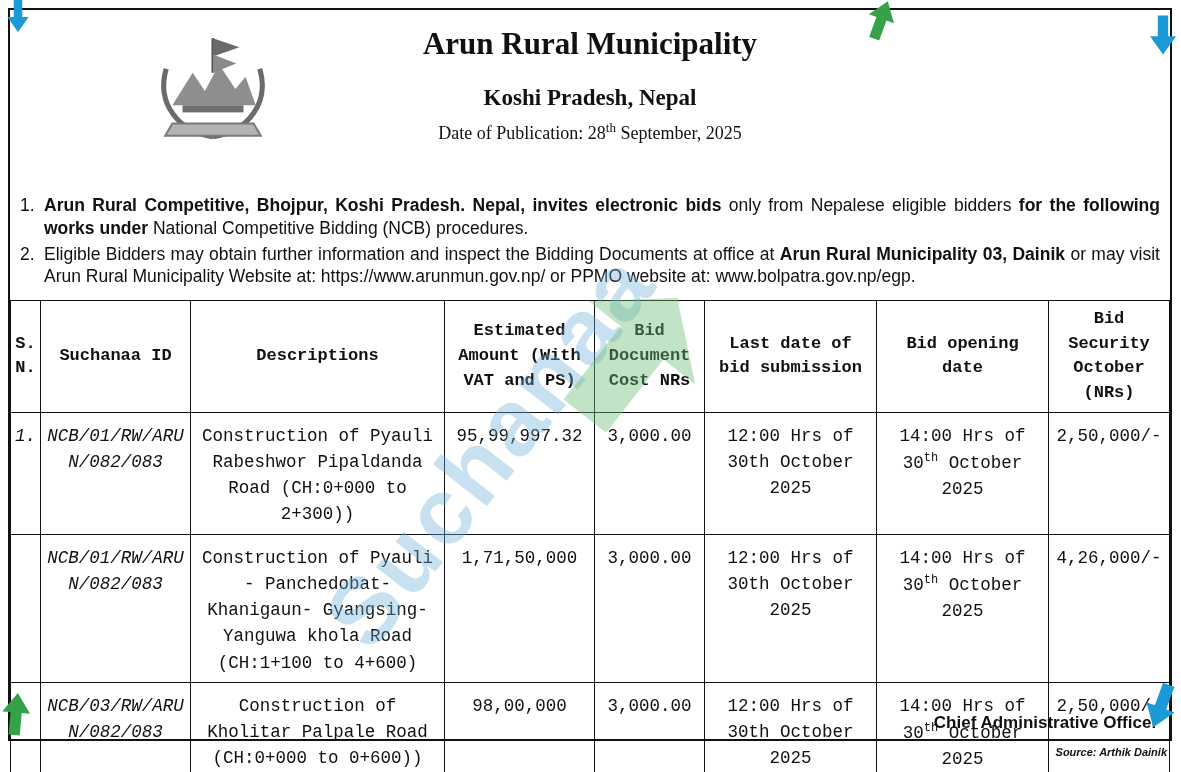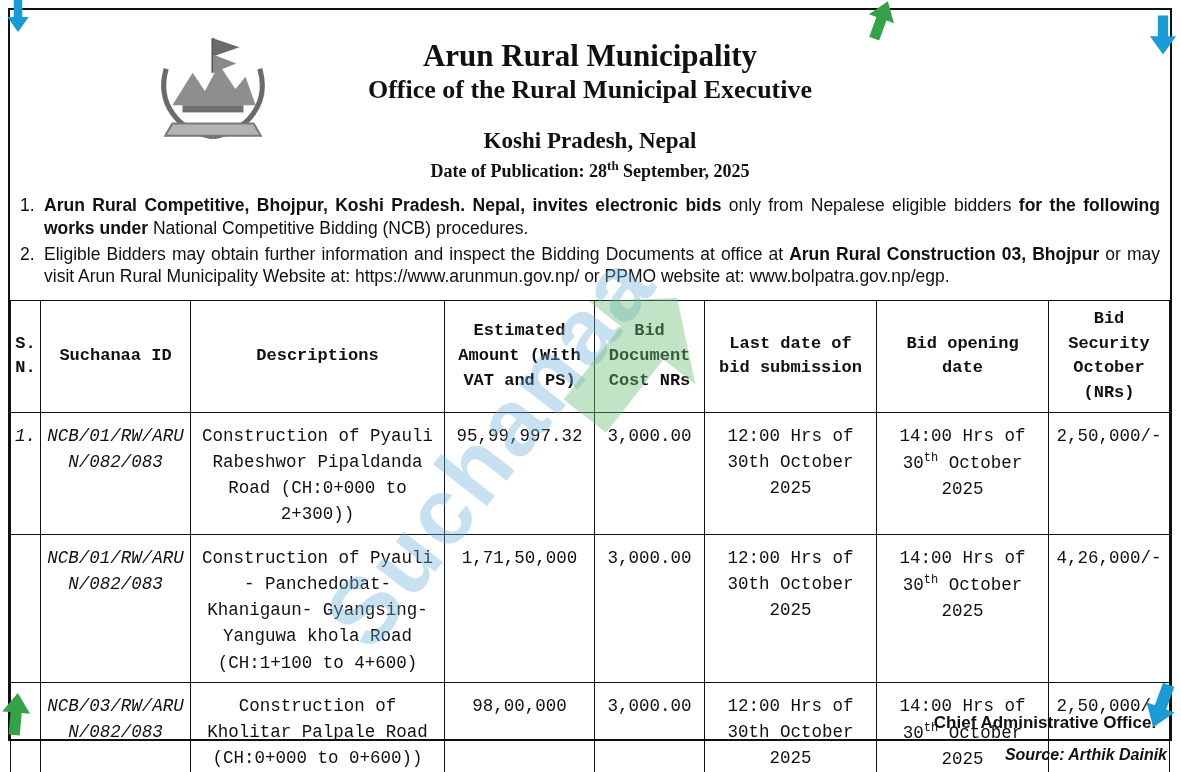--- a/index.html
+++ b/index.html
@@ -6,27 +6,27 @@
   html,body { background:#f6f6f6; }
   .page {
     position:relative; width:1181px; height:772px; background:#ffffff;
     font-family:"Liberation Sans", sans-serif; color:#111; overflow:hidden;
   }
   .notice {
     position:absolute; left:8px; top:8px; width:1164px; height:733px;
     border:2.5px solid #111; background:#fff; z-index:1;
   }
   
-  .header { position:relative; text-align:center; padding-top:28px; height:182px; }
+  .header { position:relative; text-align:center; padding-top:16px; height:182px; }
   .emblem { position:absolute; left:142px; top:22px; width:122px; height:112px; }
   .h-title   { font-family:"Liberation Serif", serif; font-weight:bold; font-size:31px; line-height:1.15; }
   .h-office  { font-family:"Liberation Serif", serif; font-weight:bold; font-size:26px; line-height:1.2; }
   .h-loc     { font-family:"Liberation Serif", serif; font-weight:bold; font-size:23px; line-height:1.25; }
   .h-prov    { font-family:"Liberation Serif", serif; font-weight:bold; font-size:23px; line-height:1.25; margin-top:22px; }
-  .h-pub     { font-family:"Liberation Serif", serif; font-weight:bold; font-size:18px; margin-top:2px; }
+  .h-pub     { font-family:"Liberation Serif", serif; font-weight:normal; font-size:18px; margin-top:8px; }
   .h-pub sup { font-size:13px; }
   
   .paras { padding:2px 10px 0 10px; }
   .para  { display:flex; font-size:17.5px; line-height:1.3; margin-bottom:3px; }
   .para-num  { width:24px; flex:none; }
   .para-body { flex:1; text-align:justify; }
   
   table.tender {
     width:100%; border-collapse:collapse; table-layout:fixed; margin-top:12px;
     font-family:Liberation Mono, monospace;
@@ -37,21 +37,21 @@
   table.tender th { font-size:17px; font-weight:bold; vertical-align:middle; height:88px; line-height:1.45; }
   table.tender td { font-size:17.5px; vertical-align:top; padding-top:10px; line-height:1.5; }
   td.cid { font-style:italic; word-break:break-all; }
   tr.r1 td { height:96px; }
   tr.r2 td { height:128px; }
   tr.r3 td { height:92px; }
   td .sup { vertical-align:super; font-size:12px; }
   
   .sig { position:absolute; right:12px; bottom:6px; font-weight:bold; font-size:17px; }
   .source {
-    position:absolute; right:14px; top:746px; font-style:italic; font-size:16px;
+    position:absolute; right:14px; top:746px; font-style:italic; font-size:11px;
     font-weight:bold; z-index:1;
   }
   
   .watermark {
     position:absolute; left:130px; top:300px; width:720px; height:300px;
     display:flex; align-items:center; justify-content:center;
     transform:rotate(-52deg); pointer-events:none; z-index:2;
   }
   .wm-text { font-weight:bold; font-size:94px; letter-spacing:3px; color:rgba(110,175,215,0.38); }
   .wm-arrow { position:absolute; left:556px; top:282px; z-index:2; pointer-events:none; opacity:0.42; }
@@ -84,33 +84,32 @@
           <path d="M106 36 C 116 70, 94 98, 60 103"></path>
         </g>
         <polygon points="20,72 40,40 52,58 66,32 82,56 92,44 102,72" fill="#8e8e8e"></polygon>
         <rect x="30" y="72" width="60" height="7" fill="#6f6f6f"></rect>
         <line x1="60" y1="6" x2="60" y2="40" stroke="#555" stroke-width="3"></line>
         <path d="M60 6 L86 15 L60 24 Z" fill="#6a6a6a"></path>
         <path d="M60 22 L83 31 L60 40 Z" fill="#8a8a8a"></path>
         <path d="M20 90 L100 90 L107 102 L13 102 Z" fill="#b3b3b3" stroke="#7a7a7a" stroke-width="2"></path>
       </svg>
       <div class="h-title">Arun Rural Municipality</div>
-      <div class="h-office">Office of the Rural Municipal Executive</div>
       <div class="h-prov">Koshi Pradesh, Nepal</div>
       <div class="h-pub"><span>Date of Publication: 28</span><sup>th</sup><span> September, 2025</span></div>
     </div>
 
     <div class="paras">
       <div class="para">
         <span class="para-num">1.</span>
         <span class="para-body"><b>Arun Rural Competitive, Bhojpur, Koshi Pradesh. Nepal, invites electronic bids</b><span> only from Nepalese eligible bidders </span><b>for the following works under</b><span> National Competitive Bidding (NCB) procedures.</span></span>
       </div>
       <div class="para">
         <span class="para-num">2.</span>
-        <span class="para-body"><span>Eligible Bidders may obtain further information and inspect the Bidding Documents at office at </span><b>Arun Rural Construction 03, Bhojpur</b><span> or may visit Arun Rural Municipality Website at: https://www.arunmun.gov.np/ or PPMO website at: www.bolpatra.gov.np/egp.</span></span>
+        <span class="para-body"><span>Eligible Bidders may obtain further information and inspect the Bidding Documents at office at </span><b>Arun Rural Municipality 03, Dainik</b><span> or may visit Arun Rural Municipality Website at: https://www.arunmun.gov.np/ or PPMO website at: www.bolpatra.gov.np/egp.</span></span>
       </div>
     </div>
 
     <table class="tender">
       <colgroup>
         <col style="width:30px">
           <col style="width:150px">
           <col style="width:254px">
           <col style="width:150px">
         <col style="width:110px">

